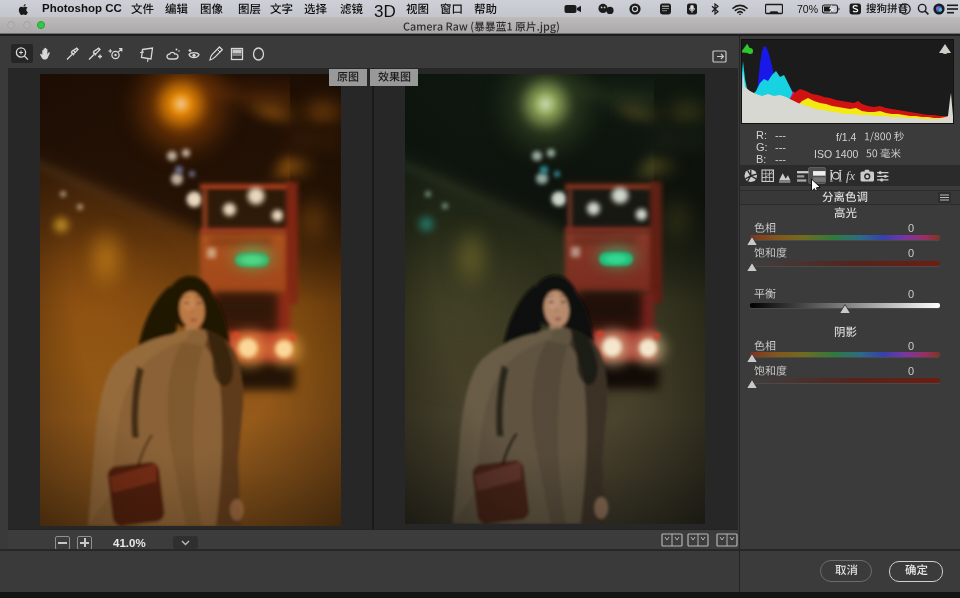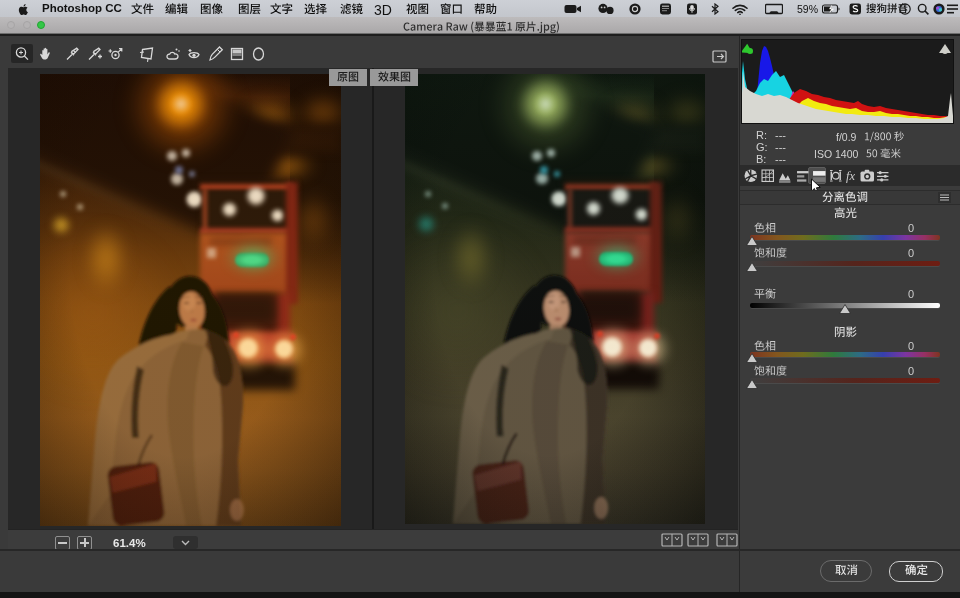--- a/index.html
+++ b/index.html
@@ -34,21 +34,21 @@
     </svg>
     <svg style="position:absolute;left:406px;top:2.5px;overflow:visible" width="23" height="14" viewBox="0 0 23 14">
       <path transform="translate(0,10.1)" fill="#111" d="M5.0945 -9.1655H10.5455V-3.0475H9.453V-8.2225H6.141V-3.0475H5.0945ZM7.6705 -3.1625H8.6825V-0.414Q8.6825 -0.1725 8.763 -0.08625Q8.8435 0.0 9.0505 0.0H9.8095Q9.9935 0.0 10.0855 -0.1495Q10.1775 -0.299 10.212 -0.7072499999999999Q10.2465 -1.1155 10.269499999999999 -1.909Q10.465 -1.748 10.7065 -1.6444999999999999Q10.948 -1.541 11.1435 -1.4949999999999999Q11.0975 -0.598 10.9825 -0.09775Q10.8675 0.40249999999999997 10.60875 0.60375Q10.35 0.8049999999999999 9.8095 0.8049999999999999H8.8665Q8.234 0.8049999999999999 7.952249999999999 0.58075Q7.6705 0.3565 7.6705 -0.2875ZM7.245 -7.429H8.2915V-5.3475Q8.2915 -4.5885 8.1535 -3.7375Q8.0155 -2.8865 7.635999999999999 -2.0355Q7.2565 -1.1844999999999999 6.54925 -0.40824999999999995Q5.842 0.368 4.692 0.9775Q4.6345 0.8624999999999999 4.508 0.7072499999999999Q4.3815 0.552 4.2435 0.4025Q4.1055 0.253 3.9905 0.1725Q5.083 -0.391 5.7385 -1.081Q6.394 -1.771 6.716 -2.5012499999999998Q7.038 -3.2315 7.141500000000001 -3.9675000000000002Q7.245 -4.7035 7.245 -5.3705ZM0.6785 -7.7509999999999994H3.9215V-6.762H0.6785ZM2.047 -4.14 3.082 -5.3705V0.9545H2.047ZM3.105 -5.0945Q3.2199999999999998 -4.991 3.4499999999999997 -4.7379999999999995Q3.6799999999999997 -4.485 3.9387499999999998 -4.18025Q4.1975 -3.8754999999999997 4.421749999999999 -3.6224999999999996Q4.646 -3.3695 4.7379999999999995 -3.2544999999999997L4.048 -2.392Q3.9215 -2.6105 3.72025 -2.9095Q3.519 -3.2085 3.289 -3.52475Q3.059 -3.8409999999999997 2.8462500000000004 -4.117Q2.6335 -4.393 2.484 -4.577ZM3.6109999999999998 -7.7509999999999994H3.8409999999999997L4.0365 -7.797L4.6114999999999995 -7.3945Q4.2435 -6.3365 3.6397500000000003 -5.3475Q3.036 -4.3585 2.31725 -3.53625Q1.5985 -2.714 0.851 -2.162Q0.8165 -2.323 0.736 -2.5415Q0.6555 -2.76 0.5635 -2.9612499999999997Q0.4715 -3.1625 0.391 -3.266Q1.0695 -3.7145 1.702 -4.39875Q2.3345 -5.083 2.8347499999999997 -5.8995Q3.335 -6.716 3.6109999999999998 -7.544ZM1.656 -9.2115 2.4955 -9.683Q2.8175 -9.361 3.12225 -8.95275Q3.427 -8.5445 3.5765 -8.234L2.6795 -7.6819999999999995Q2.5415 -8.004 2.24825 -8.43525Q1.955 -8.8665 1.656 -9.2115Z M12.4085 -9.2345H22.103V0.9775H21.022V-8.2455H13.455V0.9775H12.4085ZM13.041 -0.4485H21.619999999999997V0.5175H13.041ZM15.720500000000001 -3.151 16.169 -3.7835Q16.6405 -3.6915 17.16375 -3.5477499999999997Q17.687 -3.404 18.1585 -3.243Q18.63 -3.082 18.9635 -2.921L18.515 -2.2195Q18.192999999999998 -2.392 17.71575 -2.5645Q17.238500000000002 -2.737 16.721 -2.8922499999999998Q16.2035 -3.0475 15.720500000000001 -3.151ZM16.2265 -8.1305 17.1235 -7.8315Q16.79 -7.314 16.34725 -6.8195Q15.904499999999999 -6.325 15.41575 -5.8995Q14.927 -5.474 14.443999999999999 -5.152Q14.3635 -5.244 14.23125 -5.36475Q14.099 -5.4855 13.95525 -5.60625Q13.8115 -5.727 13.708 -5.8075Q14.432500000000001 -6.2215 15.111 -6.842499999999999Q15.7895 -7.4635 16.2265 -8.1305ZM19.2855 -7.2219999999999995H19.4695L19.630499999999998 -7.268L20.240000000000002 -6.8999999999999995Q19.7915 -6.187 19.09575 -5.6005Q18.4 -5.014 17.560499999999998 -4.5482499999999995Q16.721 -4.0825 15.8125 -3.7432499999999997Q14.904 -3.404 14.0185 -3.1854999999999998Q13.961 -3.3235 13.880500000000001 -3.49025Q13.8 -3.657 13.70225 -3.818Q13.6045 -3.979 13.5125 -4.071Q14.3635 -4.2435 15.231750000000002 -4.52525Q16.1 -4.8069999999999995 16.893500000000003 -5.19225Q17.687 -5.5775 18.308 -6.05475Q18.929000000000002 -6.532 19.2855 -7.0725ZM15.847 -6.5205Q16.353 -5.9455 17.16375 -5.47975Q17.9745 -5.014 18.95775 -4.6690000000000005Q19.941000000000003 -4.324 20.9645 -4.1514999999999995Q20.814999999999998 -4.002 20.63675 -3.7605Q20.4585 -3.519 20.355 -3.335Q19.32 -3.5535 18.319499999999998 -3.9560000000000004Q17.319 -4.3585 16.47375 -4.922000000000001Q15.628499999999999 -5.4855 15.042 -6.1525ZM16.0885 -7.2219999999999995H19.596V-6.394H15.525ZM14.6165 -1.679 15.1225 -2.4034999999999997Q15.6975 -2.346 16.3415 -2.23675Q16.985500000000002 -2.1275 17.612250000000003 -1.9895Q18.239 -1.8515 18.802500000000002 -1.7077499999999999Q19.366 -1.564 19.7915 -1.4144999999999999L19.3085 -0.6325Q18.7565 -0.8395 17.963 -1.04075Q17.1695 -1.242 16.2955 -1.4144999999999999Q15.4215 -1.587 14.6165 -1.679Z"></path>
     </svg>
     <svg style="position:absolute;left:440px;top:2.5px;overflow:visible" width="23" height="14" viewBox="0 0 23 14">
       <path transform="translate(0,10.1)" fill="#111" d="M1.794 -5.382H9.8095V0.9199999999999999H8.6595V-4.5885H2.8865V0.9775H1.794ZM4.8875 -6.555 6.0375 -6.348Q5.7615 -5.9225 5.4567499999999995 -5.53725Q5.152 -5.152 4.899 -4.876L4.002 -5.106Q4.232 -5.4165 4.484999999999999 -5.82475Q4.7379999999999995 -6.233 4.8875 -6.555ZM2.231 -0.22999999999999998H9.349499999999999V0.5635H2.231ZM7.245 -3.7835H7.406L7.567 -3.818L8.119 -3.5535Q7.7395 -2.6795 7.043749999999999 -2.04125Q6.348 -1.403 5.474 -0.99475Q4.6 -0.5865 3.6454999999999997 -0.345Q3.565 -0.4945 3.43275 -0.69Q3.3005 -0.8855 3.1854999999999998 -1.012Q4.048 -1.196 4.8645 -1.5467499999999998Q5.681 -1.8975 6.30775 -2.4265Q6.9345 -2.9555 7.245 -3.657ZM4.5195 -4.416 5.336 -4.301Q5.083 -3.749 4.7035 -3.23725Q4.324 -2.7255 3.7605 -2.277Q3.657 -2.415 3.47875 -2.5645Q3.3005 -2.714 3.151 -2.7944999999999998Q3.6454999999999997 -3.151 3.99625 -3.5822499999999997Q4.3469999999999995 -4.0135 4.5195 -4.416ZM4.7379999999999995 -3.7835H7.4864999999999995V-3.128H4.1975ZM4.209 -2.3345 4.7265 -2.8635Q5.313 -2.6565 5.9685 -2.3575Q6.624 -2.0585 7.2219999999999995 -1.7422499999999999Q7.82 -1.426 8.211 -1.1385L7.659 -0.5405Q7.2909999999999995 -0.828 6.71025 -1.15575Q6.1295 -1.4835 5.474 -1.794Q4.8185 -2.1045 4.209 -2.3345ZM0.8165 -8.7745H10.672V-6.9345H9.5335V-7.9235H1.909V-6.854H0.8165ZM4.2665 -7.7625 5.06 -7.2219999999999995Q4.5424999999999995 -6.8309999999999995 3.92725 -6.4745Q3.312 -6.118 2.6622500000000002 -5.8420000000000005Q2.0125 -5.566 1.38 -5.382L0.8395 -6.233Q1.403 -6.3825 2.0125 -6.60675Q2.622 -6.8309999999999995 3.2085 -7.12425Q3.795 -7.4174999999999995 4.2665 -7.7625ZM6.5205 -7.176 7.1875 -7.7855Q7.774 -7.567 8.44675 -7.26225Q9.1195 -6.9575 9.73475 -6.641249999999999Q10.35 -6.325 10.764 -6.0375L10.0395 -5.336Q9.6715 -5.612 9.06775 -5.9455Q8.464 -6.279 7.797000000000001 -6.60675Q7.13 -6.9345 6.5205 -7.176ZM4.784 -9.5105 5.9455 -9.775Q6.118 -9.453 6.3134999999999994 -9.056249999999999Q6.5089999999999995 -8.6595 6.601 -8.372L5.382 -8.073Q5.3015 -8.349 5.129 -8.763Q4.9565 -9.177 4.784 -9.5105Z M12.857 -8.5445H21.677500000000002V0.667H20.493000000000002V-7.4405H13.984V0.713H12.857ZM13.386 -1.3685H21.2635V-0.253H13.386Z"></path>
     </svg>
     <svg style="position:absolute;left:474px;top:2.5px;overflow:visible" width="23" height="14" viewBox="0 0 23 14">
       <path transform="translate(0,10.1)" fill="#111" d="M0.69 -8.855H6.141V-7.9925H0.69ZM0.529 -5.7155H6.187V-4.876H0.529ZM0.943 -7.2909999999999995H5.865V-6.463H0.943ZM6.647 -9.2345H9.936V-8.3145H7.6819999999999995V-3.5075H6.647ZM9.740499999999999 -9.2345H9.9475L10.131499999999999 -9.2805L10.8905 -8.8435Q10.603 -8.395 10.246500000000001 -7.90625Q9.89 -7.4174999999999995 9.5565 -7.0035Q10.258 -6.555 10.52825 -6.141Q10.7985 -5.727 10.81 -5.336Q10.81 -4.9334999999999996 10.660499999999999 -4.669Q10.511 -4.4045 10.212 -4.232Q10.051 -4.1514999999999995 9.86125 -4.09975Q9.6715 -4.048 9.499 -4.025Q9.2115 -4.002 8.866499999999998 -3.99625Q8.5215 -3.9905 8.1995 -4.0135Q8.176499999999999 -4.2205 8.084499999999998 -4.485Q7.9925 -4.7495 7.8545 -4.9334999999999996Q8.1995 -4.899 8.4755 -4.89325Q8.7515 -4.8875 8.9815 -4.899Q9.108 -4.9105 9.22875 -4.92775Q9.349499999999999 -4.945 9.4415 -4.9795Q9.7175 -5.0945 9.7175 -5.428Q9.706 -5.7155 9.4185 -6.07775Q9.131 -6.4399999999999995 8.4065 -6.854Q8.6595 -7.2105 8.906749999999999 -7.60725Q9.154 -8.004 9.372499999999999 -8.377749999999999Q9.591 -8.7515 9.740499999999999 -9.0275ZM3.0015 -9.706H4.1055V-6.0605Q4.1055 -5.6695 3.97325 -5.22675Q3.8409999999999997 -4.784 3.542 -4.35275Q3.243 -3.9215 2.73125 -3.53625Q2.2195 -3.151 1.449 -2.8865Q1.3225 -3.059 1.104 -3.289Q0.8855 -3.519 0.69 -3.6685Q1.357 -3.8525 1.79975 -4.14575Q2.2425 -4.439 2.507 -4.77825Q2.7715 -5.1175 2.8865 -5.4567499999999995Q3.0015 -5.796 3.0015 -6.072ZM5.1405 -3.9445H6.279V0.943H5.1405ZM1.6445 -3.0475H9.384V-2.07H2.7485V0.3335H1.6445ZM8.924 -3.0475H10.028V-0.759Q10.028 -0.3795 9.91875 -0.15525Q9.8095 0.069 9.4875 0.184Q9.1885 0.299 8.7055 0.32199999999999995Q8.2225 0.345 7.5325 0.345Q7.4864999999999995 0.1265 7.37725 -0.13799999999999998Q7.268 -0.40249999999999997 7.1645 -0.598Q7.498 -0.5865 7.8085 -0.58075Q8.119 -0.575 8.35475 -0.58075Q8.5905 -0.5865 8.6825 -0.5865Q8.8205 -0.598 8.87225 -0.6325000000000001Q8.924 -0.667 8.924 -0.7705Z M16.881999999999998 -7.153H21.643V-6.1295H16.881999999999998ZM21.183 -7.153H22.2295Q22.2295 -7.153 22.2295 -7.055249999999999Q22.2295 -6.9575 22.223750000000003 -6.83675Q22.218 -6.716 22.218 -6.647Q22.183500000000002 -4.8415 22.137500000000003 -3.588Q22.0915 -2.3345 22.02825 -1.53525Q21.965 -0.736 21.86725 -0.2875Q21.7695 0.161 21.6315 0.345Q21.447499999999998 0.6095 21.240499999999997 0.7130000000000001Q21.0335 0.8165 20.7345 0.8624999999999999Q20.47 0.897 20.03875 0.89125Q19.6075 0.8855 19.159 0.874Q19.1475 0.644 19.06125 0.33925Q18.975 0.0345 18.837 -0.1725Q19.297 -0.138 19.688000000000002 -0.1265Q20.079 -0.11499999999999999 20.2515 -0.11499999999999999Q20.401 -0.11499999999999999 20.5045 -0.15525Q20.608 -0.1955 20.688499999999998 -0.299Q20.8035 -0.437 20.87825 -0.8452500000000001Q20.953 -1.2535 21.0105 -2.024Q21.067999999999998 -2.7944999999999998 21.108249999999998 -4.002Q21.1485 -5.2095 21.183 -6.923ZM18.63 -9.706H19.688000000000002Q19.688000000000002 -8.326 19.6535 -7.03225Q19.619 -5.7385 19.47525 -4.5655Q19.3315 -3.3925 18.997999999999998 -2.3689999999999998Q18.6645 -1.3455 18.06075 -0.49449999999999994Q17.457 0.3565 16.514 0.9775Q16.399 0.782 16.169 0.54625Q15.939 0.3105 15.743500000000001 0.161Q16.628999999999998 -0.40249999999999997 17.186749999999996 -1.173Q17.7445 -1.9435 18.0435 -2.8865Q18.3425 -3.8295 18.463250000000002 -4.9105Q18.584 -5.9915 18.607 -7.20475Q18.63 -8.418 18.63 -9.706ZM12.6615 -9.1885H16.537V-1.6905H15.5135V-8.1995H13.639V-0.9545H12.6615ZM11.845 -1.2765Q12.5005 -1.403 13.35725 -1.56975Q14.214 -1.7365 15.18 -1.9435Q16.146 -2.1505 17.1005 -2.3575L17.204 -1.38Q16.2955 -1.1615 15.36975 -0.9430000000000001Q14.443999999999999 -0.7245 13.593 -0.529Q12.742 -0.3335 12.0405 -0.161ZM13.1675 -6.739H16.008V-5.773H13.1675ZM13.1675 -4.3125H16.008V-3.358H13.1675Z"></path>
     </svg>
-    <div class="abs" style="left:374px;top:2px;font-size:14px;color:#111">3D</div>
+    <div class="abs" style="left:374px;top:2px;font-size:17px;color:#111">3D</div>
     <svg class="abs" style="left:564px;top:3px" width="17" height="12" viewBox="0 0 17 12">
       <rect x="0.5" y="2" width="12" height="8" rx="2" fill="#1b1b1b"></rect>
       <path d="M13 5l4-2.2v6.4L13 7z" fill="#1b1b1b"></path>
     </svg>
     <svg class="abs" style="left:597px;top:3px" width="20" height="12" viewBox="0 0 20 12">
       <circle cx="6" cy="5.4" r="4.6" fill="#1b1b1b"></circle>
       <circle cx="13" cy="7.4" r="3.6" fill="#1b1b1b"></circle>
       <circle cx="4.6" cy="4.4" r=".9" fill="#ccc"></circle>
       <circle cx="7.6" cy="4.4" r=".9" fill="#ccc"></circle>
     </svg>
@@ -71,21 +71,21 @@
     <svg class="abs" style="left:710px;top:3px" width="10" height="12" viewBox="0 0 10 12">
       <path d="M2 3.2 8 8.8 5 11V1l3 2.2L2 8.8" stroke="#1b1b1b" fill="none" stroke-width="1.2"></path>
     </svg>
     <svg class="abs" style="left:731px;top:3px" width="18" height="12" viewBox="0 0 18 12">
       <path d="M2 5.2a10 10 0 0 1 14 0M4.4 7.4a7 7 0 0 1 9.2 0M6.8 9.6a3.4 3.4 0 0 1 4.4 0M9 11.4l.01 0" stroke="#1b1b1b" fill="none" stroke-width="1.6" stroke-linecap="round"></path>
     </svg>
     <svg class="abs" style="left:765px;top:3px" width="18" height="12" viewBox="0 0 18 12">
       <rect x="0.5" y="1.5" width="17" height="9" rx="1" fill="none" stroke="#1b1b1b" stroke-width="1.3"></rect>
       <path d="M4 10.5h10l-1.8-2.2H5.8z" fill="#1b1b1b"></path>
     </svg>
-    <div class="abs" style="left:797px;top:3px;font-size:10.5px;color:#111">59%</div>
+    <div class="abs" style="left:797px;top:3px;font-size:10.5px;color:#111">70%</div>
     <svg class="abs" style="left:822px;top:3px" width="20" height="12" viewBox="0 0 20 12">
       <rect x="0.5" y="2" width="15" height="8" rx="2" fill="none" stroke="#1b1b1b" stroke-width="1.1"></rect>
       <rect x="2" y="3.5" width="8" height="5" fill="#1b1b1b"></rect>
       <path d="M16.5 4.5v3a1.6 1.6 0 0 0 0-3z" fill="#1b1b1b"></path>
       <path d="M9.6 2.4 7.4 6h2l-1.6 3.4L11.6 6h-2z" fill="#fff" stroke="#fff" stroke-width=".4"></path>
     </svg>
     <svg class="abs" style="left:849px;top:3px" width="13" height="12" viewBox="0 0 13 12">
       <rect x="0.5" y="0.5" width="11.5" height="11" rx="2.4" fill="#1b1b1b"></rect>
       <path d="M8.6 3.4c-.5-.5-1.4-.8-2.2-.8-1.3 0-2.3.7-2.3 1.7 0 2.2 4.6 1 4.6 3 0 .9-.9 1.5-2.2 1.5-1 0-1.9-.4-2.4-1" stroke="#fff" fill="none" stroke-width="1.1"></path>
     </svg>
@@ -370,21 +370,21 @@
       <path transform="translate(0,9.7)" fill="#1c1c1c" d="M1.958 -8.734H10.417V-7.776999999999999H1.958ZM1.3419999999999999 -8.734H2.376V-5.577Q2.376 -4.895 2.3375 -4.0865Q2.299 -3.278 2.178 -2.4255Q2.057 -1.573 1.8315 -0.77Q1.6059999999999999 0.033 1.2209999999999999 0.693Q1.1219999999999999 0.616 0.9569999999999999 0.5115Q0.7919999999999999 0.407 0.6214999999999999 0.308Q0.45099999999999996 0.209 0.319 0.176Q0.6709999999999999 -0.46199999999999997 0.8799999999999999 -1.1934999999999998Q1.089 -1.9249999999999998 1.188 -2.695Q1.287 -3.465 1.3144999999999998 -4.202Q1.3419999999999999 -4.939 1.3419999999999999 -5.577ZM4.268 -4.356V-3.4539999999999997H8.525V-4.356ZM4.268 -5.984V-5.104H8.525V-5.984ZM3.256 -6.787H9.591999999999999V-2.651H3.256ZM5.896 -3.278H6.896999999999999V-0.154Q6.896999999999999 0.21999999999999997 6.8035 0.43999999999999995Q6.71 0.6599999999999999 6.435 0.7699999999999999Q6.170999999999999 0.8799999999999999 5.7364999999999995 0.8964999999999999Q5.302 0.9129999999999999 4.697 0.9129999999999999Q4.664 0.715 4.576 0.45649999999999996Q4.4879999999999995 0.19799999999999998 4.388999999999999 0.0Q4.818 0.011 5.1865 0.011Q5.555 0.011 5.675999999999999 0.011Q5.808 0.0 5.852 -0.0385Q5.896 -0.077 5.896 -0.176ZM5.709 -7.710999999999999 6.941 -7.545999999999999Q6.720999999999999 -7.161 6.4955 -6.808999999999999Q6.27 -6.457 6.082999999999999 -6.204L5.1259999999999994 -6.401999999999999Q5.2909999999999995 -6.688 5.4559999999999995 -7.051Q5.6209999999999996 -7.414 5.709 -7.710999999999999ZM7.656 -1.7599999999999998 8.481 -2.1999999999999997Q8.799999999999999 -1.859 9.168499999999998 -1.4575Q9.536999999999999 -1.056 9.878 -0.6655Q10.219 -0.27499999999999997 10.439 0.011L9.548 0.5389999999999999Q9.35 0.242 9.0255 -0.15399999999999997Q8.700999999999999 -0.5499999999999999 8.338 -0.9735Q7.975 -1.397 7.656 -1.7599999999999998ZM4.015 -2.1999999999999997 4.994 -1.8699999999999999Q4.7299999999999995 -1.474 4.3945 -1.0394999999999999Q4.059 -0.605 3.718 -0.209Q3.377 0.187 3.0799999999999996 0.484Q2.981 0.39599999999999996 2.8215 0.2915Q2.662 0.187 2.497 0.0825Q2.332 -0.022 2.1999999999999997 -0.088Q2.673 -0.495 3.1734999999999998 -1.0725Q3.674 -1.65 4.015 -2.1999999999999997Z M11.869 -8.833H21.142V0.9349999999999999H20.107999999999997V-7.887H12.87V0.9349999999999999H11.869ZM12.474 -0.429H20.68V0.495H12.474ZM15.036999999999999 -3.014 15.466 -3.6189999999999998Q15.917 -3.5309999999999997 16.4175 -3.3934999999999995Q16.918 -3.256 17.369 -3.102Q17.82 -2.948 18.139 -2.794L17.71 -2.1229999999999998Q17.402 -2.288 16.945500000000003 -2.453Q16.489 -2.618 15.994 -2.7664999999999997Q15.498999999999999 -2.915 15.036999999999999 -3.014ZM15.521 -7.776999999999999 16.378999999999998 -7.491Q16.06 -6.9959999999999996 15.6365 -6.523Q15.213000000000001 -6.05 14.7455 -5.643Q14.278 -5.236 13.815999999999999 -4.928Q13.739 -5.016 13.6125 -5.1315Q13.486 -5.247 13.348500000000001 -5.3625Q13.211 -5.478 13.112 -5.555Q13.805 -5.951 14.454 -6.545Q15.103 -7.138999999999999 15.521 -7.776999999999999ZM18.447 -6.9079999999999995H18.622999999999998L18.777 -6.952L19.36 -6.6Q18.930999999999997 -5.917999999999999 18.2655 -5.356999999999999Q17.6 -4.795999999999999 16.797 -4.350499999999999Q15.994 -3.905 15.125 -3.5805Q14.256 -3.256 13.408999999999999 -3.0469999999999997Q13.354 -3.179 13.277 -3.3385Q13.2 -3.4979999999999998 13.1065 -3.6519999999999997Q13.013 -3.8059999999999996 12.925 -3.8939999999999997Q13.739 -4.059 14.5695 -4.3285Q15.399999999999999 -4.598 16.159 -4.9665Q16.918 -5.335 17.512 -5.791499999999999Q18.106 -6.247999999999999 18.447 -6.765ZM15.158 -6.236999999999999Q15.642 -5.686999999999999 16.417499999999997 -5.241499999999999Q17.192999999999998 -4.795999999999999 18.133499999999998 -4.465999999999999Q19.073999999999998 -4.136 20.052999999999997 -3.9709999999999996Q19.91 -3.828 19.7395 -3.5969999999999995Q19.569 -3.3659999999999997 19.47 -3.19Q18.48 -3.399 17.523 -3.784Q16.566 -4.169 15.7575 -4.708Q14.949 -5.247 14.388 -5.885ZM15.389 -6.9079999999999995H18.744V-6.116H14.85ZM13.981 -1.6059999999999999 14.465 -2.299Q15.015 -2.2439999999999998 15.631 -2.1395Q16.247 -2.0349999999999997 16.8465 -1.9029999999999998Q17.445999999999998 -1.771 17.985 -1.6335Q18.524 -1.496 18.930999999999997 -1.353L18.469 -0.605Q17.941 -0.8029999999999999 17.182000000000002 -0.9954999999999999Q16.423000000000002 -1.188 15.587 -1.353Q14.751 -1.518 13.981 -1.6059999999999999Z"></path>
     </svg>
     <svg style="position:absolute;left:377.5px;top:71px;overflow:visible" width="33" height="14" viewBox="0 0 33 14">
       <path transform="translate(0,9.7)" fill="#1c1c1c" d="M0.583 -7.7219999999999995H5.6979999999999995V-6.787H0.583ZM1.771 -6.611 2.662 -6.335999999999999Q2.464 -5.851999999999999 2.189 -5.3405Q1.914 -4.829 1.617 -4.367Q1.3199999999999998 -3.905 1.023 -3.553Q0.957 -3.6409999999999996 0.8194999999999999 -3.7619999999999996Q0.6819999999999999 -3.8829999999999996 0.5445 -4.004Q0.407 -4.125 0.297 -4.191Q0.726 -4.664 1.1164999999999998 -5.3185Q1.507 -5.973 1.771 -6.611ZM3.6189999999999998 -4.851 4.609 -4.675Q4.114 -2.893 3.234 -1.5399999999999998Q2.3539999999999996 -0.187 1.067 0.6819999999999999Q1.001 0.583 0.8744999999999999 0.4345Q0.748 0.286 0.605 0.143Q0.46199999999999997 0.0 0.352 -0.077Q1.5839999999999999 -0.825 2.4034999999999997 -2.046Q3.223 -3.267 3.6189999999999998 -4.851ZM3.597 -6.2589999999999995 4.367 -6.677Q4.630999999999999 -6.369 4.8839999999999995 -6.0115Q5.137 -5.654 5.3515 -5.302Q5.566 -4.949999999999999 5.665 -4.664L4.84 -4.191Q4.741 -4.476999999999999 4.542999999999999 -4.84Q4.345 -5.202999999999999 4.0975 -5.5714999999999995Q3.8499999999999996 -5.9399999999999995 3.597 -6.2589999999999995ZM1.452 -3.8939999999999997 2.211 -4.444Q2.629 -4.048 3.069 -3.575Q3.509 -3.102 3.9269999999999996 -2.618Q4.345 -2.134 4.6805 -1.6774999999999998Q5.016 -1.2209999999999999 5.236 -0.836L4.3999999999999995 -0.187Q4.202 -0.572 3.8775 -1.0394999999999999Q3.553 -1.507 3.146 -2.0075Q2.739 -2.508 2.3045 -2.992Q1.8699999999999999 -3.476 1.452 -3.8939999999999997ZM6.864 -7.3149999999999995H10.516V-6.3469999999999995H6.864ZM7.029 -9.295 7.997 -9.141Q7.81 -8.041 7.5295 -6.9905Q7.249 -5.9399999999999995 6.858499999999999 -5.038Q6.468 -4.136 5.962 -3.4429999999999996Q5.896 -3.542 5.775 -3.6959999999999997Q5.654 -3.8499999999999996 5.522 -4.004Q5.39 -4.1579999999999995 5.2909999999999995 -4.257Q5.742 -4.851 6.0775 -5.6485Q6.412999999999999 -6.446 6.644 -7.380999999999999Q6.875 -8.315999999999999 7.029 -9.295ZM8.975999999999999 -6.6659999999999995 9.976999999999999 -6.556Q9.702 -4.675 9.1685 -3.234Q8.635 -1.793 7.744 -0.759Q6.853 0.27499999999999997 5.511 0.968Q5.444999999999999 0.869 5.313 0.726Q5.181 0.583 5.038 0.4345Q4.895 0.286 4.785 0.19799999999999998Q6.1049999999999995 -0.39599999999999996 6.952 -1.3419999999999999Q7.7989999999999995 -2.288 8.2775 -3.6135Q8.756 -4.939 8.975999999999999 -6.6659999999999995ZM7.061999999999999 -5.742Q7.337 -4.465999999999999 7.826499999999999 -3.3274999999999997Q8.315999999999999 -2.189 9.030999999999999 -1.3035Q9.745999999999999 -0.418 10.692 0.088Q10.581999999999999 0.187 10.439 0.3355Q10.296 0.484 10.1695 0.6379999999999999Q10.043 0.7919999999999999 9.966 0.9239999999999999Q8.975999999999999 0.319 8.25 -0.649Q7.523999999999999 -1.617 7.012499999999999 -2.8655Q6.5009999999999994 -4.114 6.1819999999999995 -5.544ZM2.178 -8.987 3.0469999999999997 -9.306Q3.2889999999999997 -9.009 3.5089999999999995 -8.6405Q3.7289999999999996 -8.272 3.839 -7.997L2.904 -7.611999999999999Q2.816 -7.898 2.6069999999999998 -8.283Q2.3979999999999997 -8.668 2.178 -8.987Z M11.638 -3.465H21.372999999999998V-2.508H11.638ZM15.960999999999999 -8.415H17.061V0.9239999999999999H15.960999999999999ZM15.642 -3.025 16.5 -2.651Q15.994 -1.958 15.268 -1.331Q14.542 -0.704 13.711500000000001 -0.209Q12.881 0.286 12.045 0.594Q11.968 0.46199999999999997 11.8415 0.3025Q11.715 0.143 11.583 -0.010999999999999996Q11.451 -0.16499999999999998 11.341 -0.264Q11.957 -0.46199999999999997 12.5675 -0.7535Q13.178 -1.045 13.755500000000001 -1.408Q14.333 -1.771 14.817 -2.1834999999999996Q15.301 -2.5959999999999996 15.642 -3.025ZM17.314 -3.0799999999999996Q17.666 -2.662 18.161 -2.255Q18.656 -1.8479999999999999 19.238999999999997 -1.4849999999999999Q19.822 -1.1219999999999999 20.448999999999998 -0.8304999999999999Q21.076 -0.5389999999999999 21.680999999999997 -0.34099999999999997Q21.570999999999998 -0.242 21.4335 -0.08249999999999999Q21.296 0.077 21.175 0.2365Q21.054000000000002 0.39599999999999996 20.966 0.5389999999999999Q20.360999999999997 0.297 19.7395 -0.04949999999999999Q19.118000000000002 -0.39599999999999996 18.524 -0.8194999999999999Q17.93 -1.2429999999999999 17.4075 -1.7269999999999999Q16.884999999999998 -2.211 16.489 -2.7169999999999996ZM13.794 -6.116V-5.159H19.238999999999997V-6.116ZM13.794 -7.887V-6.941H19.238999999999997V-7.887ZM12.716 -8.767H20.360999999999997V-4.279H12.716Z M22.869 -8.833H32.141999999999996V0.9349999999999999H31.107999999999997V-7.887H23.87V0.9349999999999999H22.869ZM23.474 -0.429H31.68V0.495H23.474ZM26.037 -3.014 26.466 -3.6189999999999998Q26.917 -3.5309999999999997 27.4175 -3.3934999999999995Q27.918 -3.256 28.369 -3.102Q28.82 -2.948 29.139 -2.794L28.71 -2.1229999999999998Q28.402 -2.288 27.945500000000003 -2.453Q27.489 -2.618 26.994 -2.7664999999999997Q26.499 -2.915 26.037 -3.014ZM26.521 -7.776999999999999 27.378999999999998 -7.491Q27.06 -6.9959999999999996 26.636499999999998 -6.523Q26.213 -6.05 25.7455 -5.643Q25.278 -5.236 24.816 -4.928Q24.739 -5.016 24.6125 -5.1315Q24.486 -5.247 24.3485 -5.3625Q24.211 -5.478 24.112000000000002 -5.555Q24.805 -5.951 25.454 -6.545Q26.103 -7.138999999999999 26.521 -7.776999999999999ZM29.447 -6.9079999999999995H29.622999999999998L29.777 -6.952L30.36 -6.6Q29.930999999999997 -5.917999999999999 29.2655 -5.356999999999999Q28.6 -4.795999999999999 27.797 -4.350499999999999Q26.994 -3.905 26.125 -3.5805Q25.256 -3.256 24.409 -3.0469999999999997Q24.354 -3.179 24.277 -3.3385Q24.2 -3.4979999999999998 24.106499999999997 -3.6519999999999997Q24.012999999999998 -3.8059999999999996 23.925 -3.8939999999999997Q24.739 -4.059 25.569499999999998 -4.3285Q26.4 -4.598 27.159 -4.9665Q27.918 -5.335 28.512 -5.791499999999999Q29.106 -6.247999999999999 29.447 -6.765ZM26.158 -6.236999999999999Q26.642 -5.686999999999999 27.417499999999997 -5.241499999999999Q28.192999999999998 -4.795999999999999 29.133499999999998 -4.465999999999999Q30.073999999999998 -4.136 31.052999999999997 -3.9709999999999996Q30.91 -3.828 30.7395 -3.5969999999999995Q30.569 -3.3659999999999997 30.47 -3.19Q29.48 -3.399 28.523 -3.784Q27.566 -4.169 26.7575 -4.708Q25.948999999999998 -5.247 25.387999999999998 -5.885ZM26.389 -6.9079999999999995H29.744V-6.116H25.85ZM24.981 -1.6059999999999999 25.465 -2.299Q26.015 -2.2439999999999998 26.631 -2.1395Q27.247 -2.0349999999999997 27.8465 -1.9029999999999998Q28.445999999999998 -1.771 28.985 -1.6335Q29.524 -1.496 29.930999999999997 -1.353L29.469 -0.605Q28.941 -0.8029999999999999 28.182000000000002 -0.9954999999999999Q27.423000000000002 -1.188 26.587000000000003 -1.353Q25.751 -1.518 24.981 -1.6059999999999999Z"></path>
     </svg>
     <div class="abs" style="left:55px;top:536px;width:15px;height:14px;border:1px solid #909090;border-radius:2px"></div>
     <div class="abs" style="left:58px;top:542px;width:9px;height:1.5px;background:#c8c8c8"></div>
     <div class="abs" style="left:77px;top:536px;width:15px;height:14px;border:1px solid #909090;border-radius:2px"></div>
     <div class="abs" style="left:80px;top:542px;width:9px;height:1.5px;background:#c8c8c8"></div>
     <div class="abs" style="left:84px;top:538px;width:1.5px;height:9px;background:#c8c8c8"></div>
-    <div class="abs" style="left:113px;top:537px;font-size:11.5px;color:#e8e8e8;font-weight:bold">61.4%</div>
+    <div class="abs" style="left:113px;top:537px;font-size:11.5px;color:#e8e8e8;font-weight:bold">41.0%</div>
     <div class="abs" style="left:173px;top:536px;width:25px;height:13px;background:#2f2f2f;border-radius:3px"></div>
     <svg class="abs" style="left:181px;top:540px" width="9" height="6" viewBox="0 0 9 6">
       <path d="M1 1l3.5 3.5L8 1" stroke="#bbb" fill="none" stroke-width="1.4"></path>
     </svg>
     <svg class="abs" style="left:661px;top:533px" width="22" height="14" viewBox="0 0 22 14">
       <rect x="1" y="1" width="20" height="12" rx="1" stroke="#b5b5b5" fill="none" stroke-width="1.2"></rect>
       <path d="M11 1v12" stroke="#b5b5b5" stroke-width="1"></path>
       <path d="M4 4l2 3 2-3M14 4l2 3 2-3" stroke="#b5b5b5" fill="none" stroke-width="1"></path>
     </svg>
     <svg class="abs" style="left:687px;top:533px" width="22" height="14" viewBox="0 0 22 14">
@@ -410,21 +410,21 @@
 <circle cx="8" cy="11" r="3" fill="#2ec82e"></circle>
 <path d="M203 4 l6 9 h-12 z" fill="#cfcfc9"></path>
 <circle cx="203" cy="11" r="3" fill="#cfcfc9"></circle>
 </svg>
     <div class="abs" style="left:756px;top:129px;font-size:11px;color:#d2d2d2">R:</div>
     <div class="abs" style="left:756px;top:141px;font-size:11px;color:#d2d2d2">G:</div>
     <div class="abs" style="left:756px;top:153px;font-size:11px;color:#d2d2d2">B:</div>
     <div class="abs" style="left:775px;top:129px;font-size:11px;color:#d2d2d2">---</div>
     <div class="abs" style="left:775px;top:141px;font-size:11px;color:#d2d2d2">---</div>
     <div class="abs" style="left:775px;top:153px;font-size:11px;color:#d2d2d2">---</div>
-    <div class="abs" style="left:836px;top:131px;font-size:10.5px;color:#d2d2d2">f/0.9</div>
+    <div class="abs" style="left:836px;top:131px;font-size:10.5px;color:#d2d2d2">f/1.4</div>
     <svg style="position:absolute;left:864px;top:131px;overflow:visible" width="40" height="13" viewBox="0 0 40 13">
       <path transform="translate(0,9.2)" fill="#d2d2d2" d="M0.924 0.0V-0.798H2.6460000000000004V-6.5415H1.2705000000000002V-7.1505Q1.7850000000000001 -7.245 2.1682500000000005 -7.381500000000001Q2.5515000000000003 -7.518000000000001 2.8665000000000003 -7.6965H3.6015V-0.798H5.1450000000000005V0.0Z M5.9430000000000005 1.8795000000000002 9.093 -8.337H9.786000000000001L6.6465000000000005 1.8795000000000002Z M12.883500000000002 0.1365Q12.1695 0.1365 11.613 -0.126Q11.0565 -0.3885 10.7415 -0.8505Q10.4265 -1.3125 10.4265 -1.911Q10.4265 -2.4255 10.631250000000001 -2.84025Q10.836 -3.2550000000000003 11.1615 -3.5542500000000006Q11.487 -3.8535000000000004 11.8335 -4.0425V-4.0845Q11.4135 -4.3785 11.103750000000002 -4.8142499999999995Q10.794 -5.25 10.794 -5.859Q10.794 -6.447 11.07225 -6.88275Q11.3505 -7.3185 11.82825 -7.565250000000001Q12.306000000000001 -7.812 12.9045 -7.812Q13.566 -7.812 14.038499999999999 -7.5495Q14.511 -7.287000000000001 14.763 -6.835500000000001Q15.015 -6.384 15.015 -5.785500000000001Q15.015 -5.386500000000001 14.852250000000002 -5.0295000000000005Q14.6895 -4.6725 14.4585 -4.39425Q14.227500000000001 -4.1160000000000005 13.996500000000001 -3.927V-3.8745000000000003Q14.3325 -3.6855 14.6265 -3.4177500000000003Q14.9205 -3.1500000000000004 15.10425 -2.76675Q15.288 -2.3835 15.288 -1.848Q15.288 -1.302 14.98875 -0.8452500000000001Q14.6895 -0.3885 14.14875 -0.126Q13.608 0.1365 12.883500000000002 0.1365ZM13.4085 -4.179Q13.797 -4.5255 13.996500000000001 -4.91925Q14.196000000000002 -5.313000000000001 14.196000000000002 -5.7330000000000005Q14.196000000000002 -6.1215 14.043750000000001 -6.426Q13.8915 -6.7305 13.5975 -6.914250000000001Q13.3035 -7.098000000000001 12.894 -7.098000000000001Q12.3585 -7.098000000000001 12.012 -6.7620000000000005Q11.6655 -6.426 11.6655 -5.859Q11.6655 -5.407500000000001 11.91225 -5.0977500000000004Q12.159 -4.788 12.558 -4.57275Q12.957 -4.3575 13.4085 -4.179ZM12.894 -0.5775Q13.345500000000001 -0.5775 13.676250000000001 -0.7455Q14.007000000000001 -0.9135000000000001 14.190750000000001 -1.2075Q14.374500000000001 -1.5015 14.374500000000001 -1.8795000000000002Q14.374500000000001 -2.2680000000000002 14.206500000000002 -2.54625Q14.0385 -2.8245 13.760250000000001 -3.0345000000000004Q13.482000000000001 -3.2445000000000004 13.1145 -3.4125000000000005Q12.747 -3.5805000000000002 12.3375 -3.7380000000000004Q11.8755 -3.4440000000000004 11.576250000000002 -2.9977500000000004Q11.277000000000001 -2.5515000000000003 11.277000000000001 -1.995Q11.277000000000001 -1.596 11.487000000000002 -1.2705000000000002Q11.697000000000001 -0.9450000000000001 12.06975 -0.76125Q12.4425 -0.5775 12.894 -0.5775Z M18.69 0.1365Q17.965500000000002 0.1365 17.424750000000003 -0.3045Q16.884 -0.7455 16.59 -1.638Q16.296 -2.5305 16.296 -3.8745000000000003Q16.296 -5.218500000000001 16.59 -6.09525Q16.884 -6.972 17.424750000000003 -7.4025Q17.965500000000002 -7.833 18.69 -7.833Q19.425 -7.833 19.960500000000003 -7.39725Q20.496000000000002 -6.9615 20.790000000000003 -6.09Q21.084000000000003 -5.218500000000001 21.084000000000003 -3.8745000000000003Q21.084000000000003 -2.5305 20.790000000000003 -1.638Q20.496000000000002 -0.7455 19.960500000000003 -0.3045Q19.425 0.1365 18.69 0.1365ZM18.69 -0.6405000000000001Q19.131 -0.6405000000000001 19.461750000000002 -0.9765Q19.7925 -1.3125 19.97625 -2.03175Q20.16 -2.7510000000000003 20.16 -3.8745000000000003Q20.16 -4.998 19.97625 -5.70675Q19.7925 -6.415500000000001 19.461750000000002 -6.746250000000001Q19.131 -7.077000000000001 18.69 -7.077000000000001Q18.259500000000003 -7.077000000000001 17.923500000000004 -6.746250000000001Q17.587500000000002 -6.415500000000001 17.403750000000002 -5.70675Q17.220000000000002 -4.998 17.220000000000002 -3.8745000000000003Q17.220000000000002 -2.7510000000000003 17.403750000000002 -2.03175Q17.587500000000002 -1.3125 17.923500000000004 -0.9765Q18.259500000000003 -0.6405000000000001 18.69 -0.6405000000000001Z M24.517500000000002 0.1365Q23.793000000000003 0.1365 23.252250000000004 -0.3045Q22.7115 -0.7455 22.4175 -1.638Q22.1235 -2.5305 22.1235 -3.8745000000000003Q22.1235 -5.218500000000001 22.4175 -6.09525Q22.7115 -6.972 23.252250000000004 -7.4025Q23.793000000000003 -7.833 24.517500000000002 -7.833Q25.2525 -7.833 25.788000000000004 -7.39725Q26.323500000000003 -6.9615 26.617500000000003 -6.09Q26.911500000000004 -5.218500000000001 26.911500000000004 -3.8745000000000003Q26.911500000000004 -2.5305 26.617500000000003 -1.638Q26.323500000000003 -0.7455 25.788000000000004 -0.3045Q25.2525 0.1365 24.517500000000002 0.1365ZM24.517500000000002 -0.6405000000000001Q24.9585 -0.6405000000000001 25.289250000000003 -0.9765Q25.62 -1.3125 25.80375 -2.03175Q25.9875 -2.7510000000000003 25.9875 -3.8745000000000003Q25.9875 -4.998 25.80375 -5.70675Q25.62 -6.415500000000001 25.289250000000003 -6.746250000000001Q24.9585 -7.077000000000001 24.517500000000002 -7.077000000000001Q24.087000000000003 -7.077000000000001 23.751000000000005 -6.746250000000001Q23.415000000000003 -6.415500000000001 23.231250000000003 -5.70675Q23.047500000000003 -4.998 23.047500000000003 -3.8745000000000003Q23.047500000000003 -2.7510000000000003 23.231250000000003 -2.03175Q23.415000000000003 -1.3125 23.751000000000005 -0.9765Q24.087000000000003 -0.6405000000000001 24.517500000000002 -0.6405000000000001Z M31.983000000000004 -7.9485H32.760000000000005V0.8190000000000001H31.983000000000004ZM30.2295 -5.859H34.240500000000004V-5.1240000000000006H30.2295ZM32.025000000000006 -5.575500000000001 32.5185 -5.376Q32.371500000000005 -4.819500000000001 32.14575000000001 -4.221Q31.92 -3.6225 31.652250000000002 -3.03975Q31.384500000000003 -2.4570000000000003 31.090500000000002 -1.94775Q30.7965 -1.4385000000000001 30.492 -1.0815000000000001Q30.429000000000002 -1.239 30.30825 -1.449Q30.187500000000004 -1.659 30.093000000000004 -1.806Q30.366000000000003 -2.121 30.649500000000003 -2.5620000000000003Q30.933000000000003 -3.003 31.195500000000003 -3.5175Q31.458000000000002 -4.032 31.673250000000003 -4.562250000000001Q31.8885 -5.0925 32.025000000000006 -5.575500000000001ZM33.684000000000005 -8.673 34.167 -8.043000000000001Q33.684000000000005 -7.854 33.075 -7.6965Q32.466 -7.539000000000001 31.815 -7.4182500000000005Q31.164 -7.2975 30.555000000000003 -7.213500000000001Q30.534000000000002 -7.3395 30.46575 -7.518000000000001Q30.3975 -7.6965 30.334500000000002 -7.822500000000001Q30.922500000000003 -7.9275 31.547250000000005 -8.0535Q32.172000000000004 -8.1795 32.73375 -8.34225Q33.295500000000004 -8.505 33.684000000000005 -8.673ZM32.728500000000004 -4.9455Q32.823 -4.851 33.0225 -4.60425Q33.222 -4.3575 33.45825000000001 -4.0635Q33.694500000000005 -3.7695000000000003 33.883500000000005 -3.5227500000000003Q34.072500000000005 -3.2760000000000002 34.146 -3.1605000000000003L33.673500000000004 -2.5410000000000004Q33.579 -2.73 33.40575 -3.0135Q33.2325 -3.297 33.033 -3.612Q32.8335 -3.927 32.64975 -4.2Q32.466 -4.473 32.350500000000004 -4.62ZM34.9545 -7.035 35.6895 -6.8985Q35.595 -6.2895 35.463750000000005 -5.67525Q35.3325 -5.061 35.164500000000004 -4.50975Q34.996500000000005 -3.9585000000000004 34.807500000000005 -3.5385000000000004Q34.734 -3.591 34.608000000000004 -3.654Q34.482 -3.717 34.36125 -3.7800000000000002Q34.240500000000004 -3.8430000000000004 34.146 -3.8745000000000003Q34.335 -4.2735 34.49250000000001 -4.788Q34.650000000000006 -5.3025 34.7655 -5.88525Q34.881 -6.468 34.9545 -7.035ZM37.9155 -6.9510000000000005 38.587500000000006 -7.182Q38.8605 -6.7305 39.09675 -6.216Q39.333 -5.7015 39.522 -5.208Q39.711 -4.7145 39.8055 -4.3260000000000005L39.0915 -4.0635Q38.997 -4.452 38.81325 -4.9559999999999995Q38.6295 -5.46 38.3985 -5.97975Q38.167500000000004 -6.4995 37.9155 -6.9510000000000005ZM38.587500000000006 -3.6855 39.322500000000005 -3.4545000000000003Q38.913000000000004 -2.31 38.18325 -1.47525Q37.453500000000005 -0.6405000000000001 36.408750000000005 -0.07875000000000001Q35.364000000000004 0.48300000000000004 33.9885 0.8085Q33.9255 0.651 33.80475 0.44625000000000004Q33.684000000000005 0.24150000000000002 33.558 0.1155Q34.8705 -0.168 35.8575 -0.6615Q36.844500000000004 -1.155 37.527 -1.9057500000000003Q38.209500000000006 -2.6565000000000003 38.587500000000006 -3.6855ZM36.4245 -8.82H37.1805V-2.3205H36.4245Z"></path>
     </svg>
     <div class="abs" style="left:814px;top:148px;font-size:10.5px;color:#d2d2d2">ISO 1400</div>
     <svg style="position:absolute;left:866px;top:148px;overflow:visible" width="35" height="13" viewBox="0 0 35 13">
       <path transform="translate(0,9.2)" fill="#d2d2d2" d="M2.7510000000000003 0.1365Q2.1525000000000003 0.1365 1.6957500000000003 -0.010499999999999995Q1.239 -0.1575 0.89775 -0.3885Q0.5565 -0.6195 0.28350000000000003 -0.882L0.7665000000000001 -1.512Q0.9870000000000001 -1.2915 1.25475 -1.09725Q1.5225000000000002 -0.903 1.8690000000000002 -0.7822500000000001Q2.2155 -0.6615000000000001 2.6565000000000003 -0.6615000000000001Q3.108 -0.6615000000000001 3.4807500000000005 -0.8820000000000001Q3.8535000000000004 -1.1025 4.074 -1.512Q4.2945 -1.9215000000000002 4.2945 -2.478Q4.2945 -3.297 3.85875 -3.7642500000000005Q3.423 -4.2315000000000005 2.6985 -4.2315000000000005Q2.3205 -4.2315000000000005 2.037 -4.1160000000000005Q1.7535 -4.000500000000001 1.4175 -3.7800000000000002L0.903 -4.1055L1.155 -7.6965H4.893000000000001V-6.8775H1.995L1.7955 -4.6515Q2.0475000000000003 -4.798500000000001 2.32575 -4.87725Q2.604 -4.956 2.9505000000000003 -4.956Q3.591 -4.956 4.116 -4.69875Q4.641 -4.4415000000000004 4.9559999999999995 -3.8955Q5.271 -3.3495000000000004 5.271 -2.499Q5.271 -1.659 4.9087499999999995 -1.071Q4.5465 -0.48300000000000004 3.9690000000000003 -0.17325000000000002Q3.3915 0.1365 2.7510000000000003 0.1365Z M8.746500000000001 0.1365Q8.022 0.1365 7.48125 -0.3045Q6.9405 -0.7455 6.6465000000000005 -1.638Q6.352500000000001 -2.5305 6.352500000000001 -3.8745000000000003Q6.352500000000001 -5.218500000000001 6.6465000000000005 -6.09525Q6.9405 -6.972 7.48125 -7.4025Q8.022 -7.833 8.746500000000001 -7.833Q9.4815 -7.833 10.017000000000001 -7.39725Q10.552500000000002 -6.9615 10.846500000000002 -6.09Q11.140500000000001 -5.218500000000001 11.140500000000001 -3.8745000000000003Q11.140500000000001 -2.5305 10.846500000000002 -1.638Q10.552500000000002 -0.7455 10.017000000000001 -0.3045Q9.4815 0.1365 8.746500000000001 0.1365ZM8.746500000000001 -0.6405000000000001Q9.1875 -0.6405000000000001 9.51825 -0.9765Q9.849 -1.3125 10.03275 -2.03175Q10.2165 -2.7510000000000003 10.2165 -3.8745000000000003Q10.2165 -4.998 10.03275 -5.70675Q9.849 -6.415500000000001 9.51825 -6.746250000000001Q9.1875 -7.077000000000001 8.746500000000001 -7.077000000000001Q8.316 -7.077000000000001 7.98 -6.746250000000001Q7.644 -6.415500000000001 7.46025 -5.70675Q7.2765 -4.998 7.2765 -3.8745000000000003Q7.2765 -2.7510000000000003 7.46025 -2.03175Q7.644 -1.3125 7.98 -0.9765Q8.316 -0.6405000000000001 8.746500000000001 -0.6405000000000001Z M14.584500000000002 -7.990500000000001H23.9505V-7.3605H14.584500000000002ZM14.836500000000001 -0.882 23.457 -1.449 23.509500000000003 -0.9135000000000001 14.889000000000001 -0.336ZM15.340500000000002 -2.016 22.837500000000002 -2.5095 22.89 -2.0055 15.393 -1.5015ZM21.640500000000003 -3.7380000000000004 21.9765 -3.2655000000000003Q21.441000000000003 -3.1395000000000004 20.748 -3.0397500000000006Q20.055 -2.9400000000000004 19.283250000000002 -2.86125Q18.5115 -2.7825 17.72925 -2.7300000000000004Q16.947000000000003 -2.6775 16.2225 -2.6460000000000004Q16.212000000000003 -2.7510000000000003 16.16475 -2.88225Q16.1175 -3.0135 16.065 -3.1185Q16.7895 -3.1500000000000004 17.5665 -3.213Q18.343500000000002 -3.2760000000000002 19.094250000000002 -3.3495Q19.845000000000002 -3.423 20.501250000000002 -3.5227500000000003Q21.157500000000002 -3.6225 21.640500000000003 -3.7380000000000004ZM18.532500000000002 -3.087H19.299000000000003V-0.315Q19.299000000000003 -0.052500000000000005 19.461750000000002 0.026250000000000002Q19.6245 0.10500000000000001 20.160000000000004 0.10500000000000001Q20.265 0.10500000000000001 20.51175 0.10500000000000001Q20.7585 0.10500000000000001 21.07875 0.10500000000000001Q21.399 0.10500000000000001 21.724500000000003 0.10500000000000001Q22.050000000000004 0.10500000000000001 22.317750000000004 0.10500000000000001Q22.585500000000003 0.10500000000000001 22.722 0.10500000000000001Q22.984500000000004 0.10500000000000001 23.121000000000002 0.042Q23.2575 -0.021 23.315250000000002 -0.1995Q23.373000000000005 -0.378 23.394000000000002 -0.7455Q23.530500000000004 -0.672 23.724750000000004 -0.609Q23.919000000000004 -0.546 24.076500000000003 -0.5145000000000001Q24.024 -0.0315 23.90325 0.23100000000000004Q23.782500000000002 0.49350000000000005 23.520000000000003 0.59325Q23.2575 0.6930000000000001 22.795500000000004 0.6930000000000001Q22.7115 0.6930000000000001 22.4385 0.6930000000000001Q22.1655 0.6930000000000001 21.808500000000002 0.6930000000000001Q21.451500000000003 0.6930000000000001 21.09975 0.6930000000000001Q20.748 0.6930000000000001 20.48025 0.6930000000000001Q20.212500000000002 0.6930000000000001 20.139000000000003 0.6930000000000001Q19.509 0.6930000000000001 19.15725 0.609Q18.805500000000002 0.525 18.669000000000004 0.30975Q18.532500000000002 0.0945 18.532500000000002 -0.315ZM14.742 -4.4205000000000005H23.793000000000003V-2.7510000000000003H23.079V-3.8430000000000004H15.445500000000001V-2.688H14.742ZM16.821 -6.3105V-5.481000000000001H21.7455V-6.3105ZM16.044 -6.804H22.575000000000003V-4.977H16.044ZM18.522000000000002 -8.673 19.2465 -8.9145Q19.4355 -8.662500000000001 19.61925 -8.358Q19.803 -8.0535 19.908 -7.843500000000001L19.1625 -7.5495Q19.068 -7.780500000000001 18.88425 -8.100750000000001Q18.7005 -8.421000000000001 18.522000000000002 -8.673Z M25.116 -4.7775H34.3875V-3.99H25.116ZM29.326500000000003 -8.8095H30.156000000000002V0.8400000000000001H29.326500000000003ZM33.0435 -8.3055 33.894000000000005 -7.9590000000000005Q33.642 -7.518000000000001 33.348 -7.035Q33.054 -6.5520000000000005 32.7495 -6.111000000000001Q32.445 -5.67 32.182500000000005 -5.3445L31.5105 -5.6595Q31.773000000000003 -6.006 32.0565 -6.468Q32.34 -6.930000000000001 32.602500000000006 -7.413Q32.865 -7.896000000000001 33.0435 -8.3055ZM25.725 -7.9065 26.439 -8.211Q26.754 -7.843500000000001 27.048000000000002 -7.4025Q27.342000000000002 -6.9615 27.578250000000004 -6.531000000000001Q27.814500000000002 -6.1005 27.9405 -5.7645L27.163500000000003 -5.418Q27.058500000000002 -5.7540000000000004 26.832750000000004 -6.1845Q26.607000000000003 -6.615 26.318250000000003 -7.0665000000000004Q26.029500000000002 -7.518000000000001 25.725 -7.9065ZM28.938000000000002 -4.389 29.6205 -4.1160000000000005Q29.2635 -3.4440000000000004 28.78575 -2.793Q28.308 -2.1420000000000003 27.75675 -1.5540000000000003Q27.2055 -0.9660000000000001 26.622750000000003 -0.48300000000000004Q26.040000000000003 0.0 25.462500000000002 0.35700000000000004Q25.389000000000003 0.2625 25.289250000000003 0.1365Q25.189500000000002 0.0105 25.079250000000002 -0.105Q24.969 -0.2205 24.8745 -0.3045Q25.452 -0.609 26.029500000000002 -1.05525Q26.607000000000003 -1.5015 27.147750000000002 -2.0475000000000003Q27.6885 -2.5935 28.1505 -3.18675Q28.6125 -3.7800000000000002 28.938000000000002 -4.389ZM30.513 -4.431Q30.849000000000004 -3.8430000000000004 31.321500000000004 -3.2550000000000003Q31.794000000000004 -2.6670000000000003 32.350500000000004 -2.1315Q32.907000000000004 -1.596 33.50025000000001 -1.155Q34.093500000000006 -0.7140000000000001 34.67100000000001 -0.40950000000000003Q34.566 -0.336 34.45575 -0.21525Q34.3455 -0.0945 34.2405 0.0315Q34.1355 0.1575 34.072500000000005 0.2625Q33.484500000000004 -0.084 32.89125 -0.57225Q32.298 -1.0605 31.741500000000002 -1.64325Q31.185000000000002 -2.226 30.69675 -2.86125Q30.2085 -3.4965 29.841 -4.1475Z"></path>
     </svg>
     <div class="abs" style="left:740px;top:165px;width:220px;height:21px;background:#2b2b2b"></div>
     <div class="abs" style="left:808px;top:167px;width:18px;height:17px;background:#4e4e4e;border:1px solid #5e5e5e;border-radius:2px"></div>
     <svg class="abs" style="left:744px;top:169px" width="14" height="14" viewBox="0 0 13.5 13.5">

